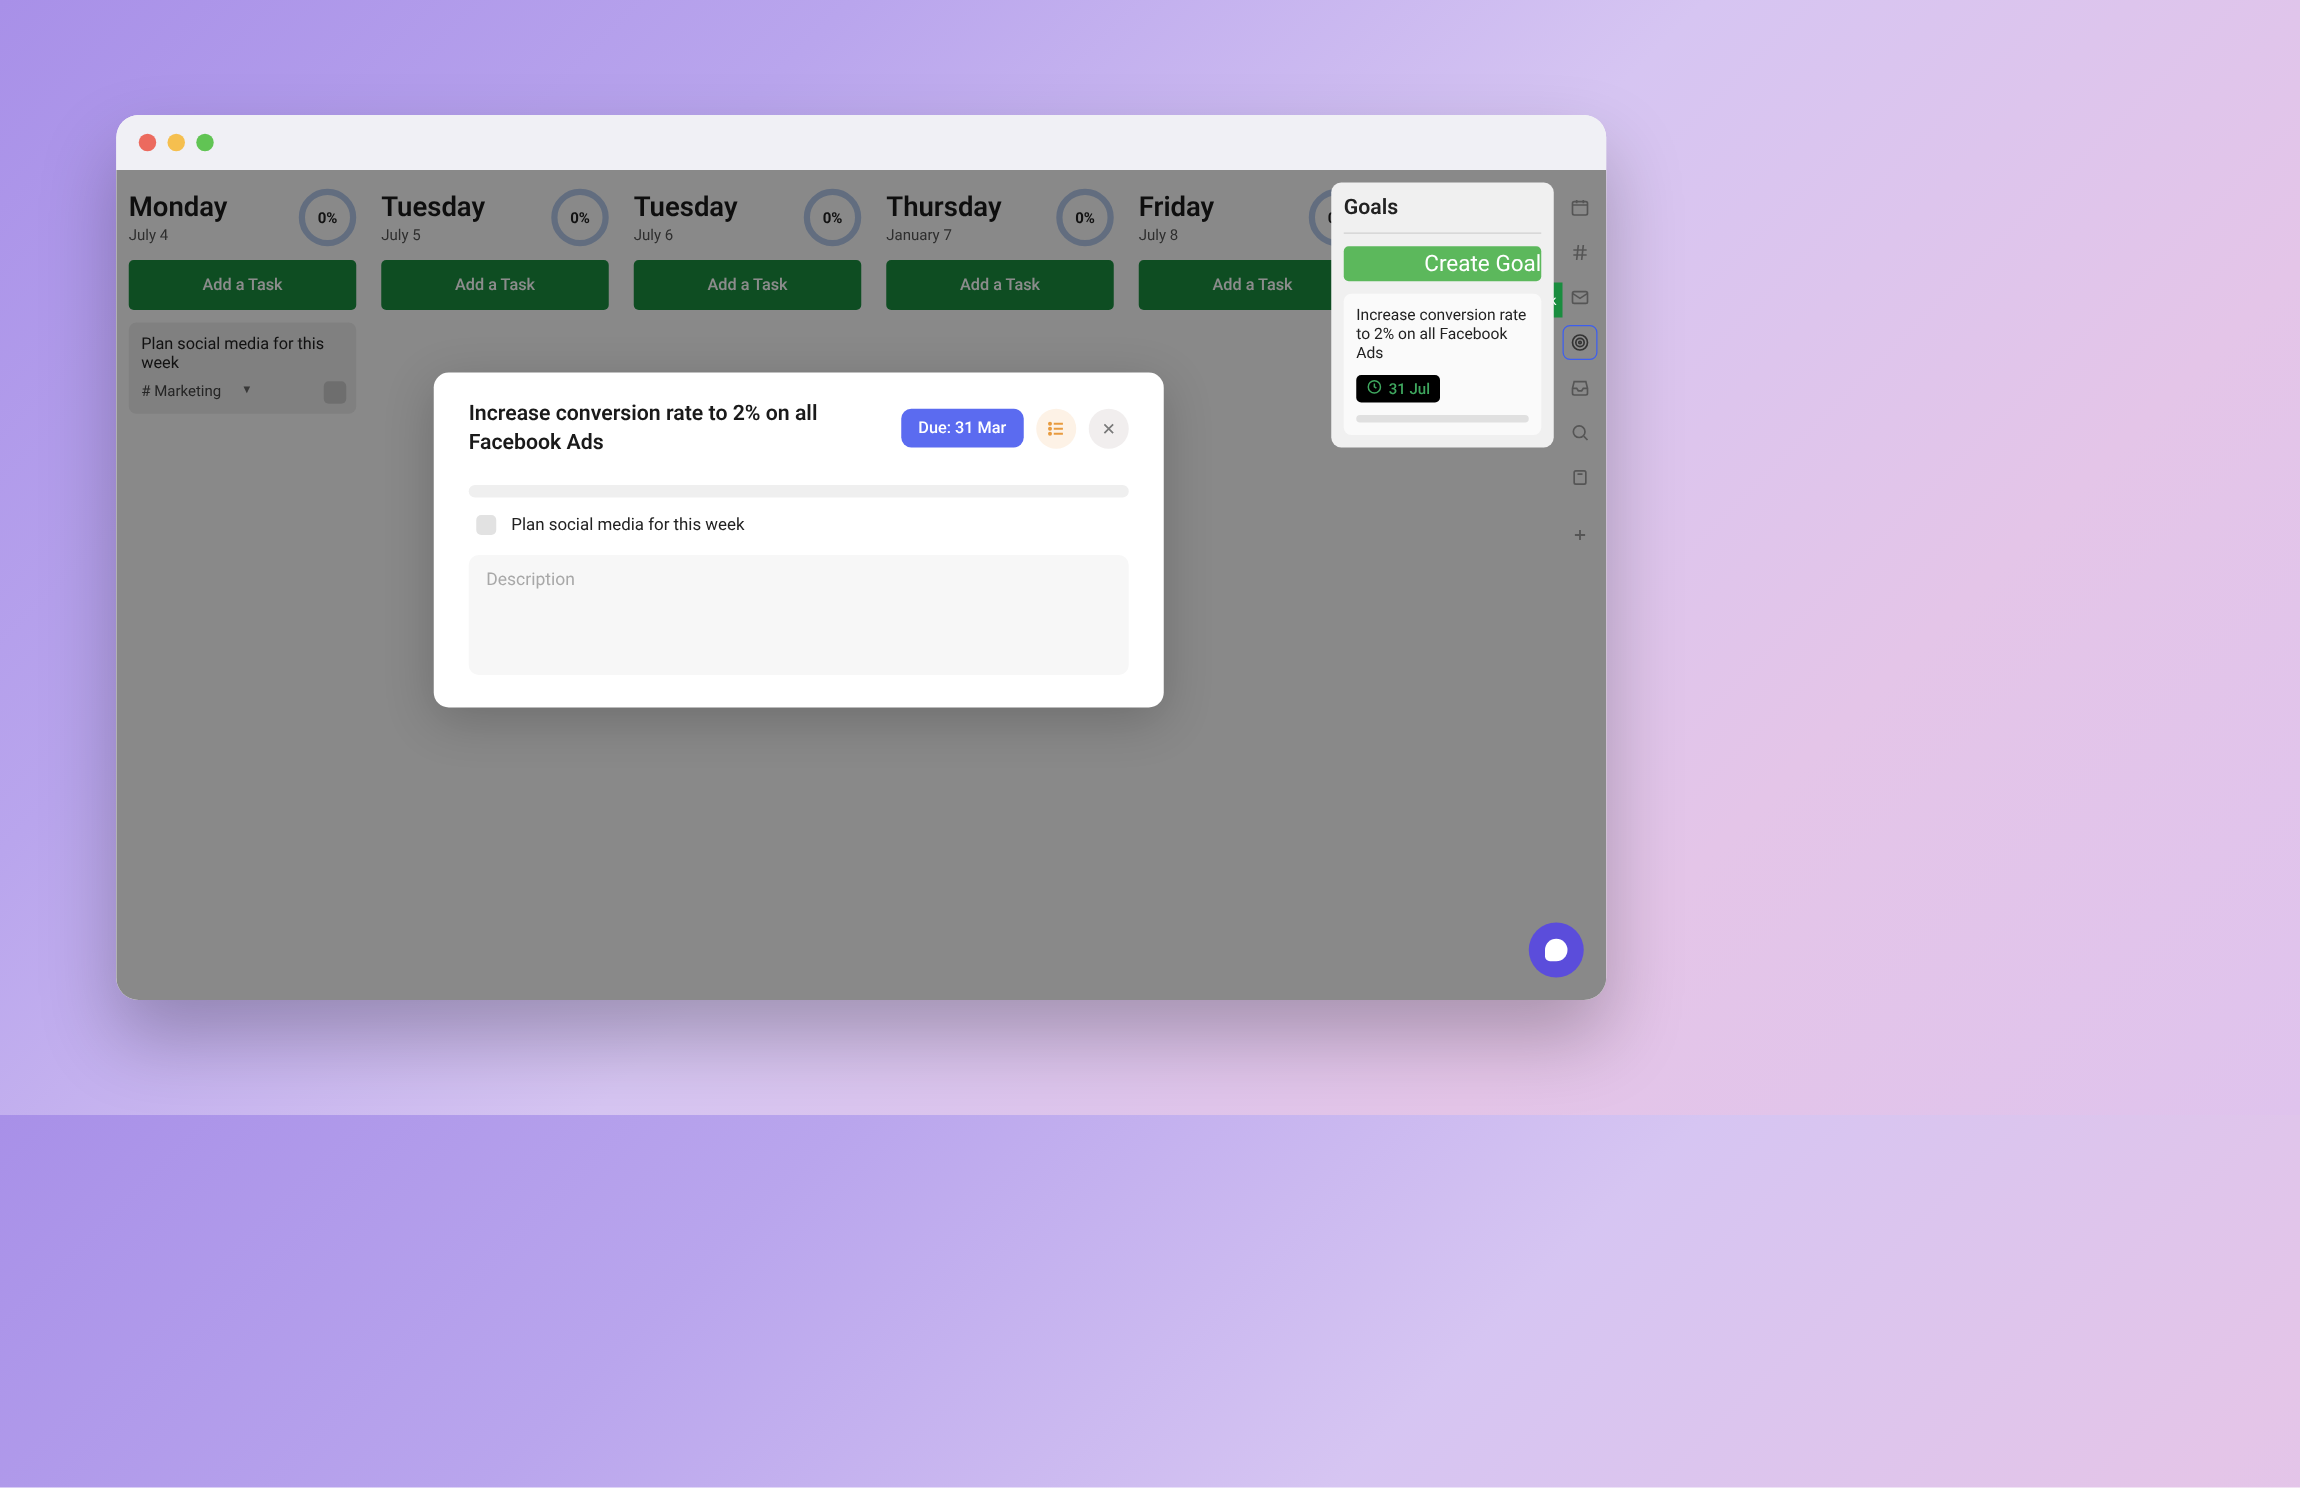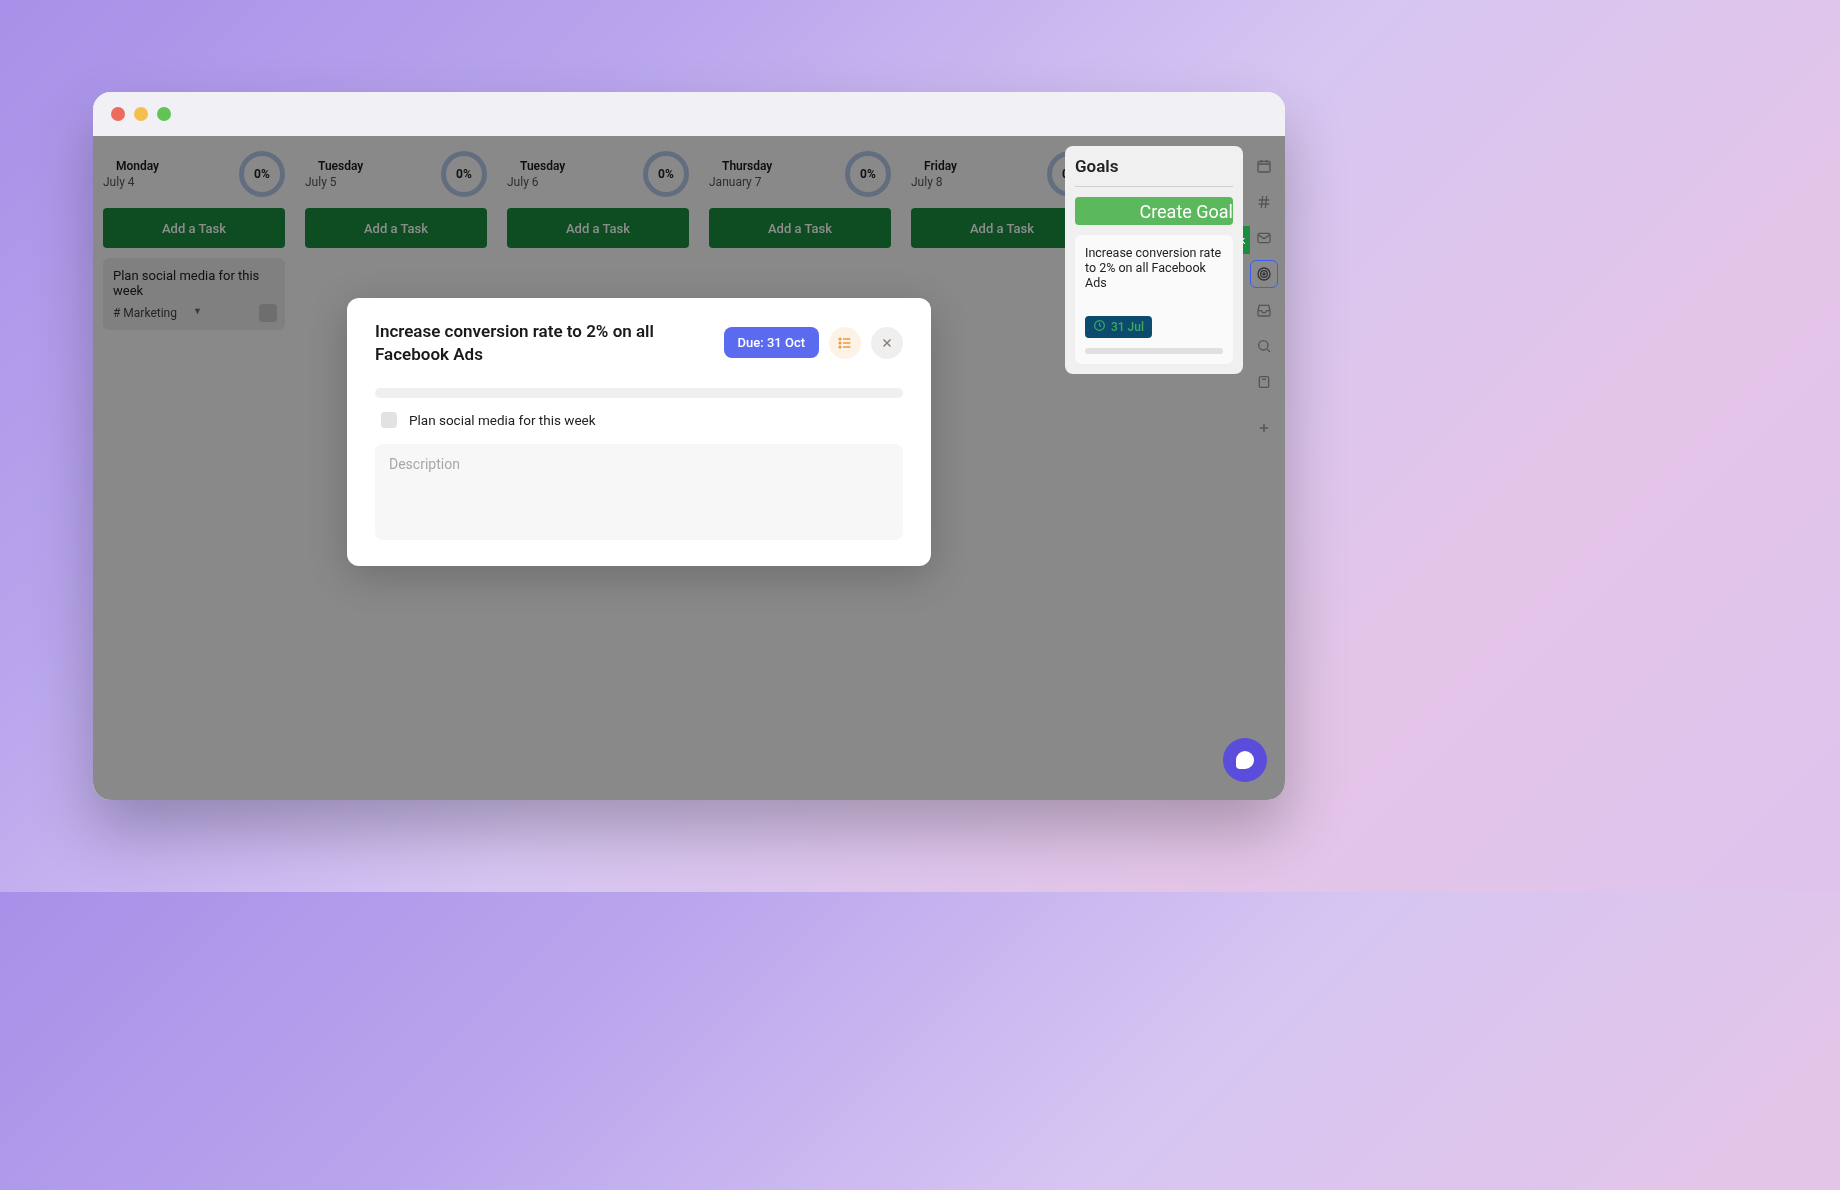--- a/index.html
+++ b/index.html
@@ -58,21 +58,21 @@
   width: 202px;
   flex: 0 0 202px;
   padding: 0 10px;
 }
 .day-header {
   display: flex;
   justify-content: space-between;
   align-items: center;
   height: 56px;
 }
-.day-name { font-size: 12px; font-weight: 600; color: #1a1a1a; margin-left: 13px; }
+.day-name { font-size: 22px; font-weight: 600; color: #1a1a1a; }
 .day-date { font-size: 12px; color: #555; margin-top: 2px; }
 .progress-ring {
   width: 46px; height: 46px;
   border-radius: 50%;
   border: 5px solid #b2c7e8;
   display: flex; align-items: center; justify-content: center;
   font-size: 12px; font-weight: 700; color: #222;
 }
 .add-task-btn {
   width: 100%;
@@ -144,23 +144,23 @@
   background: #fafafa;
   border-radius: 6px;
   padding: 10px;
   font-size: 12.5px;
   color: #222;
 }
 .goal-due {
   display: inline-flex;
   align-items: center;
   gap: 5px;
-  margin-top: 26px;
+  margin-top: 10px;
   padding: 3px 8px;
-  background: #0c4a6e;
+  background: #000000;
   border-radius: 4px;
   color: #3fa85f;
   font-size: 12px;
   font-weight: 500;
 }
 .goal-progress {
   height: 6px;
   background: #e0e0e0;
   border-radius: 3px;
   margin-top: 10px;
@@ -445,21 +445,21 @@
         <svg width="14" height="14" viewBox="0 0 24 24" fill="none" stroke="currentColor" stroke-width="2.5">
             <path d="M12 5v14M5 12h14"></path>
           </svg>
       </div>
     </div>
 
     <div class="modal">
       <div class="modal-header">
         <div class="modal-title">Increase conversion rate to 2% on all Facebook Ads</div>
         <div class="modal-actions">
-          <div class="due-pill">Due: 31 Oct</div>
+          <div class="due-pill">Due: 31 Mar</div>
           <div class="icon-circle icon-list">
             <svg width="16" height="16" viewBox="0 0 24 24" fill="none" stroke="currentColor" stroke-width="2.4">
                 <path d="M9 6h11M9 12h11M9 18h11"></path>
                 <circle cx="4.5" cy="6" r="1.2" fill="currentColor"></circle>
                 <circle cx="4.5" cy="12" r="1.2" fill="currentColor"></circle>
                 <circle cx="4.5" cy="18" r="1.2" fill="currentColor"></circle>
               </svg>
           </div>
           <div class="icon-circle icon-close">
             <svg width="14" height="14" viewBox="0 0 24 24" fill="none" stroke="currentColor" stroke-width="2.4">

